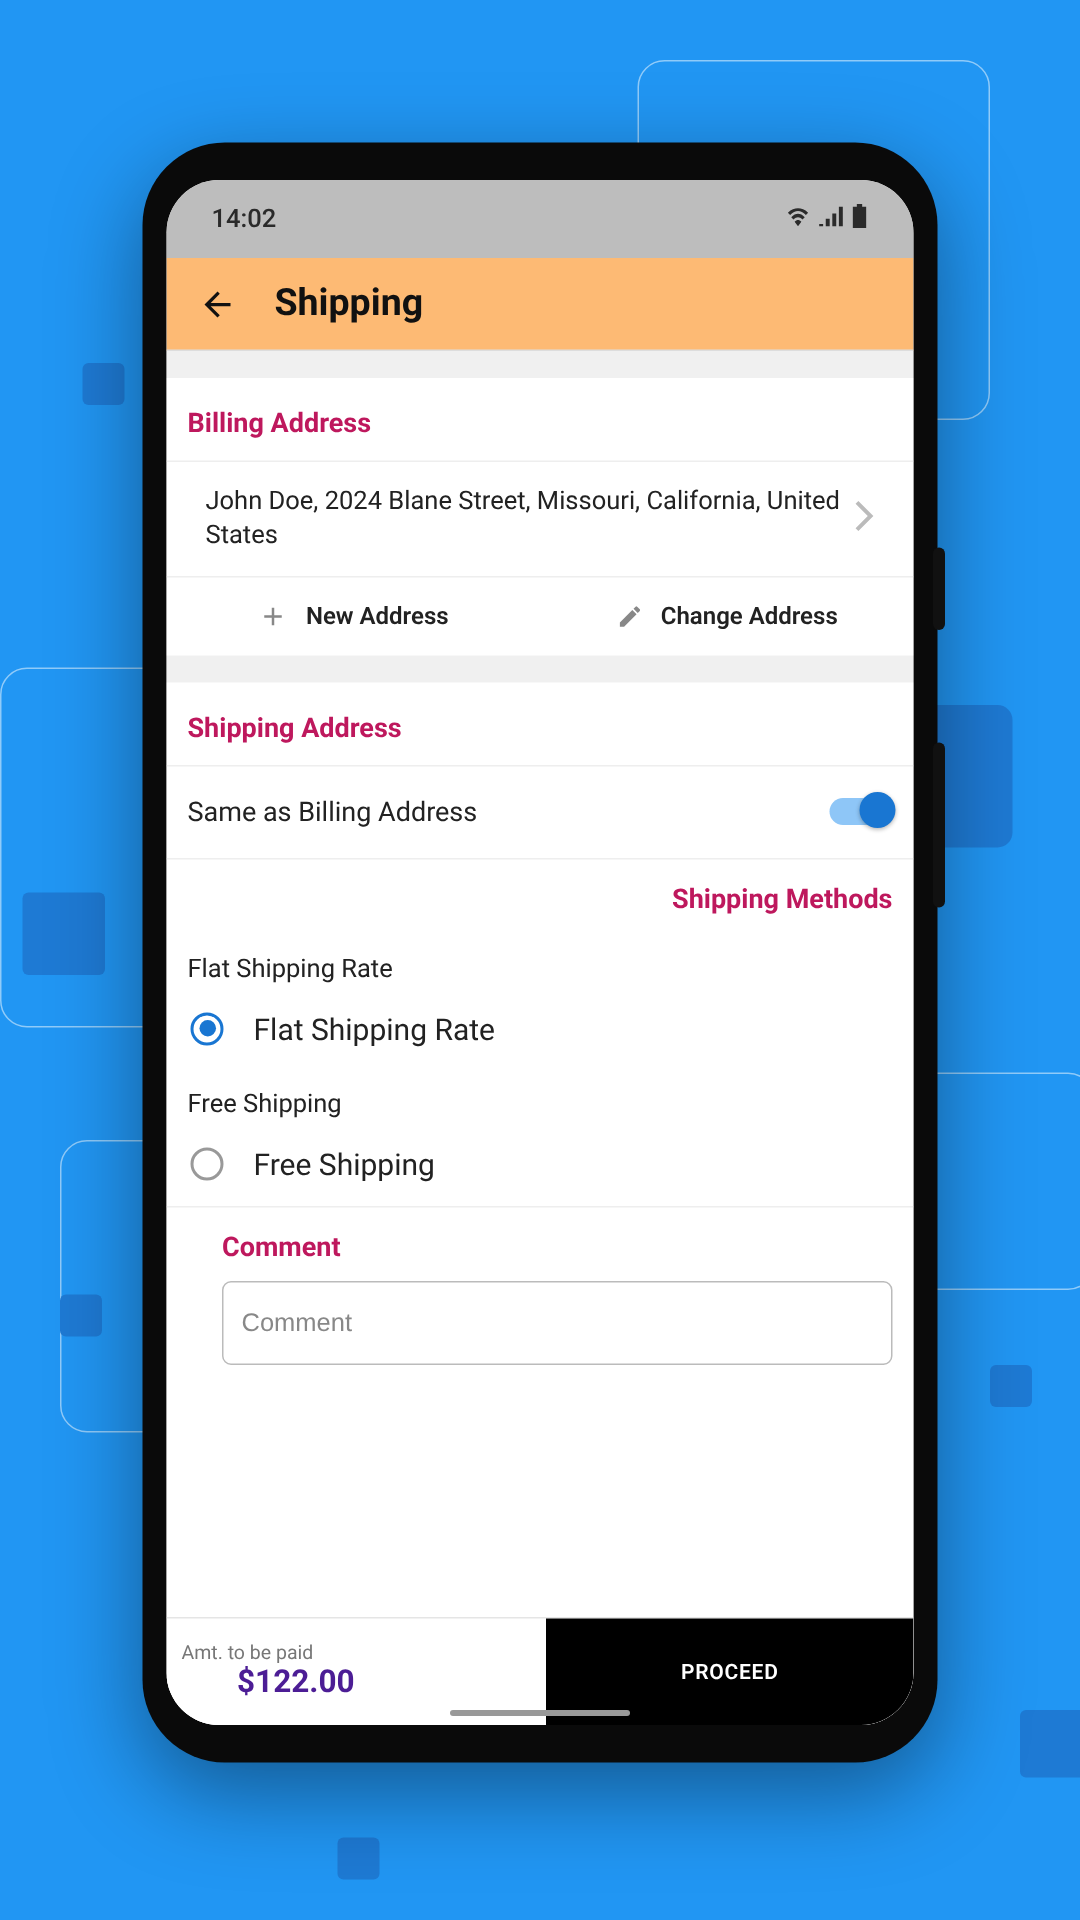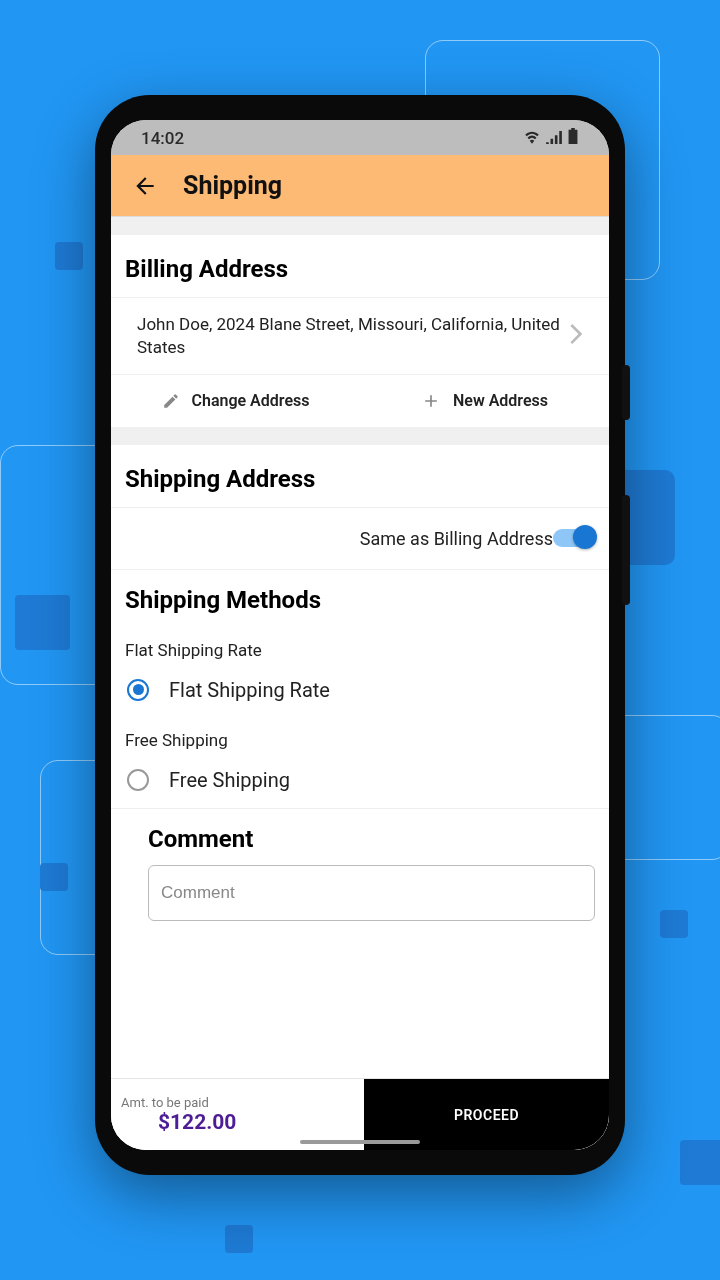--- a/index.html
+++ b/index.html
@@ -39,21 +39,21 @@
     width: 100%;
     height: 100%;
     background: #f0f0f0;
     border-radius: 35px;
     overflow: hidden;
     display: flex;
     flex-direction: column;
     position: relative;
   }
   .statusbar {
-    height: 35px;
+    height: 52px;
     background: #bdbdbd;
     display: flex;
     justify-content: space-between;
     align-items: center;
     padding: 0 30px 0 30px;
     font-size: 17px;
     font-weight: 500;
     color: #2a2a2a;
   }
   .status-icons { display: flex; gap: 4px; align-items: center; }
@@ -64,29 +64,29 @@
     align-items: center;
     padding: 0 12px;
     border-bottom: 1px solid #ddd;
   }
   .back-btn { width: 44px; height: 44px; display:flex; align-items:center; justify-content:center; cursor:pointer; }
   .appbar-title { font-size: 25px; font-weight: 700; margin-left: 16px; color: #111; }
 
   .content { flex: 1; overflow-y: hidden; background: #f0f0f0; display:flex; flex-direction:column; }
   .gap { height: 18px; }
   .section { background: #fff; }
-  .section-title { font-size: 24px; font-weight: 700; padding: 20px 14px 14px; color: #000000; }
+  .section-title { font-size: 18px; font-weight: 700; padding: 20px 14px 14px; color: #be185d; }
   .row { display:flex; align-items:center; padding: 15px 26px; border-top: 1px solid #eee; }
   .addr-text { flex:1; font-size:17px; color:#222; line-height:1.35; }
   .chev { color: #bbb; margin-left:8px; }
   .actions { display:flex; border-top:1px solid #eee; }
   .action { flex:1; display:flex; align-items:center; justify-content:center; gap:12px; padding:16px 0; font-size:16px; font-weight:600; color:#222; cursor:pointer; }
   .action svg { color:#888; }
 
-  .toggle-row { display:flex; align-items:center; justify-content:flex-end; padding:20px 14px; border-top:1px solid #eee; }
+  .toggle-row { display:flex; align-items:center; justify-content:space-between; padding:20px 14px; border-top:1px solid #eee; }
   .toggle-label { font-size:18px; color:#222; }
   .toggle { position:relative; width:42px; height:18px; background:#8ec6f7; border-radius:10px; }
   .toggle .knob { position:absolute; right:-2px; top:-4px; width:24px; height:24px; background:#1976d2; border-radius:50%; box-shadow:0 1px 3px rgba(0,0,0,0.3); }
 
   .ship-section .subheader { font-size:17px; color:#222; padding: 12px 14px 6px; }
   .radio-row { display:flex; align-items:center; gap:20px; padding:12px 16px 16px; cursor:pointer; }
   .radio { width:22px; height:22px; border:2px solid #999; border-radius:50%; display:flex; align-items:center; justify-content:center; flex-shrink:0; }
   .radio.checked { border-color:#1976d2; }
   .radio.checked::after { content:""; width:11px; height:11px; background:#1976d2; border-radius:50%; }
   .radio-label { font-size:20px; color:#222; }
@@ -168,48 +168,48 @@
         <div class="row">
           <div class="addr-text">John  Doe, 2024  Blane Street, Missouri, California, United States</div>
           <span class="chev">
             <svg width="14" height="20" viewBox="0 0 10 16">
                 <path fill="currentColor" d="M2 0l8 8-8 8-1.5-1.5L7 8 .5 1.5z"></path>
               </svg>
           </span>
         </div>
         <div class="actions">
           <div class="action">
+            <svg width="20" height="20" viewBox="0 0 24 24">
+                <path fill="currentColor" d="M19 13h-6v6h-2v-6H5v-2h6V5h2v6h6v2z"></path>
+              </svg>
+            <span>New Address</span>
+          </div>
+          <div class="action">
             <svg width="18" height="18" viewBox="0 0 24 24">
                 <path fill="currentColor" d="M3 17.25V21h3.75L17.81 9.94l-3.75-3.75L3 17.25zM20.71 7.04a1 1 0 000-1.41l-2.34-2.34a1 1 0 00-1.41 0l-1.83 1.83 3.75 3.75 1.83-1.83z"></path>
               </svg>
             <span>Change Address</span>
-          </div>
-          <div class="action">
-            <svg width="20" height="20" viewBox="0 0 24 24">
-                <path fill="currentColor" d="M19 13h-6v6h-2v-6H5v-2h6V5h2v6h6v2z"></path>
-              </svg>
-            <span>New Address</span>
           </div>
         </div>
       </div>
 
       <div class="gap"></div>
 
       <div class="section">
         <div class="section-title">Shipping Address</div>
         <div class="toggle-row">
           <div class="toggle-label">Same as Billing Address</div>
           <div class="toggle">
               <div class="knob"></div>
             </div>
         </div>
       </div>
 
       <div class="section ship-section" style="border-top:1px solid #eee;">
-        <div class="section-title" style="padding-top:16px;">Shipping Methods</div>
+        <div class="section-title" style="padding-top:16px;text-align:right;">Shipping Methods</div>
 
         <div class="subheader">Flat Shipping Rate</div>
         <div class="radio-row">
           <div class="radio checked"></div>
           <div class="radio-label">Flat Shipping Rate</div>
         </div>
 
         <div class="subheader">Free Shipping</div>
         <div class="radio-row">
           <div class="radio"></div>

